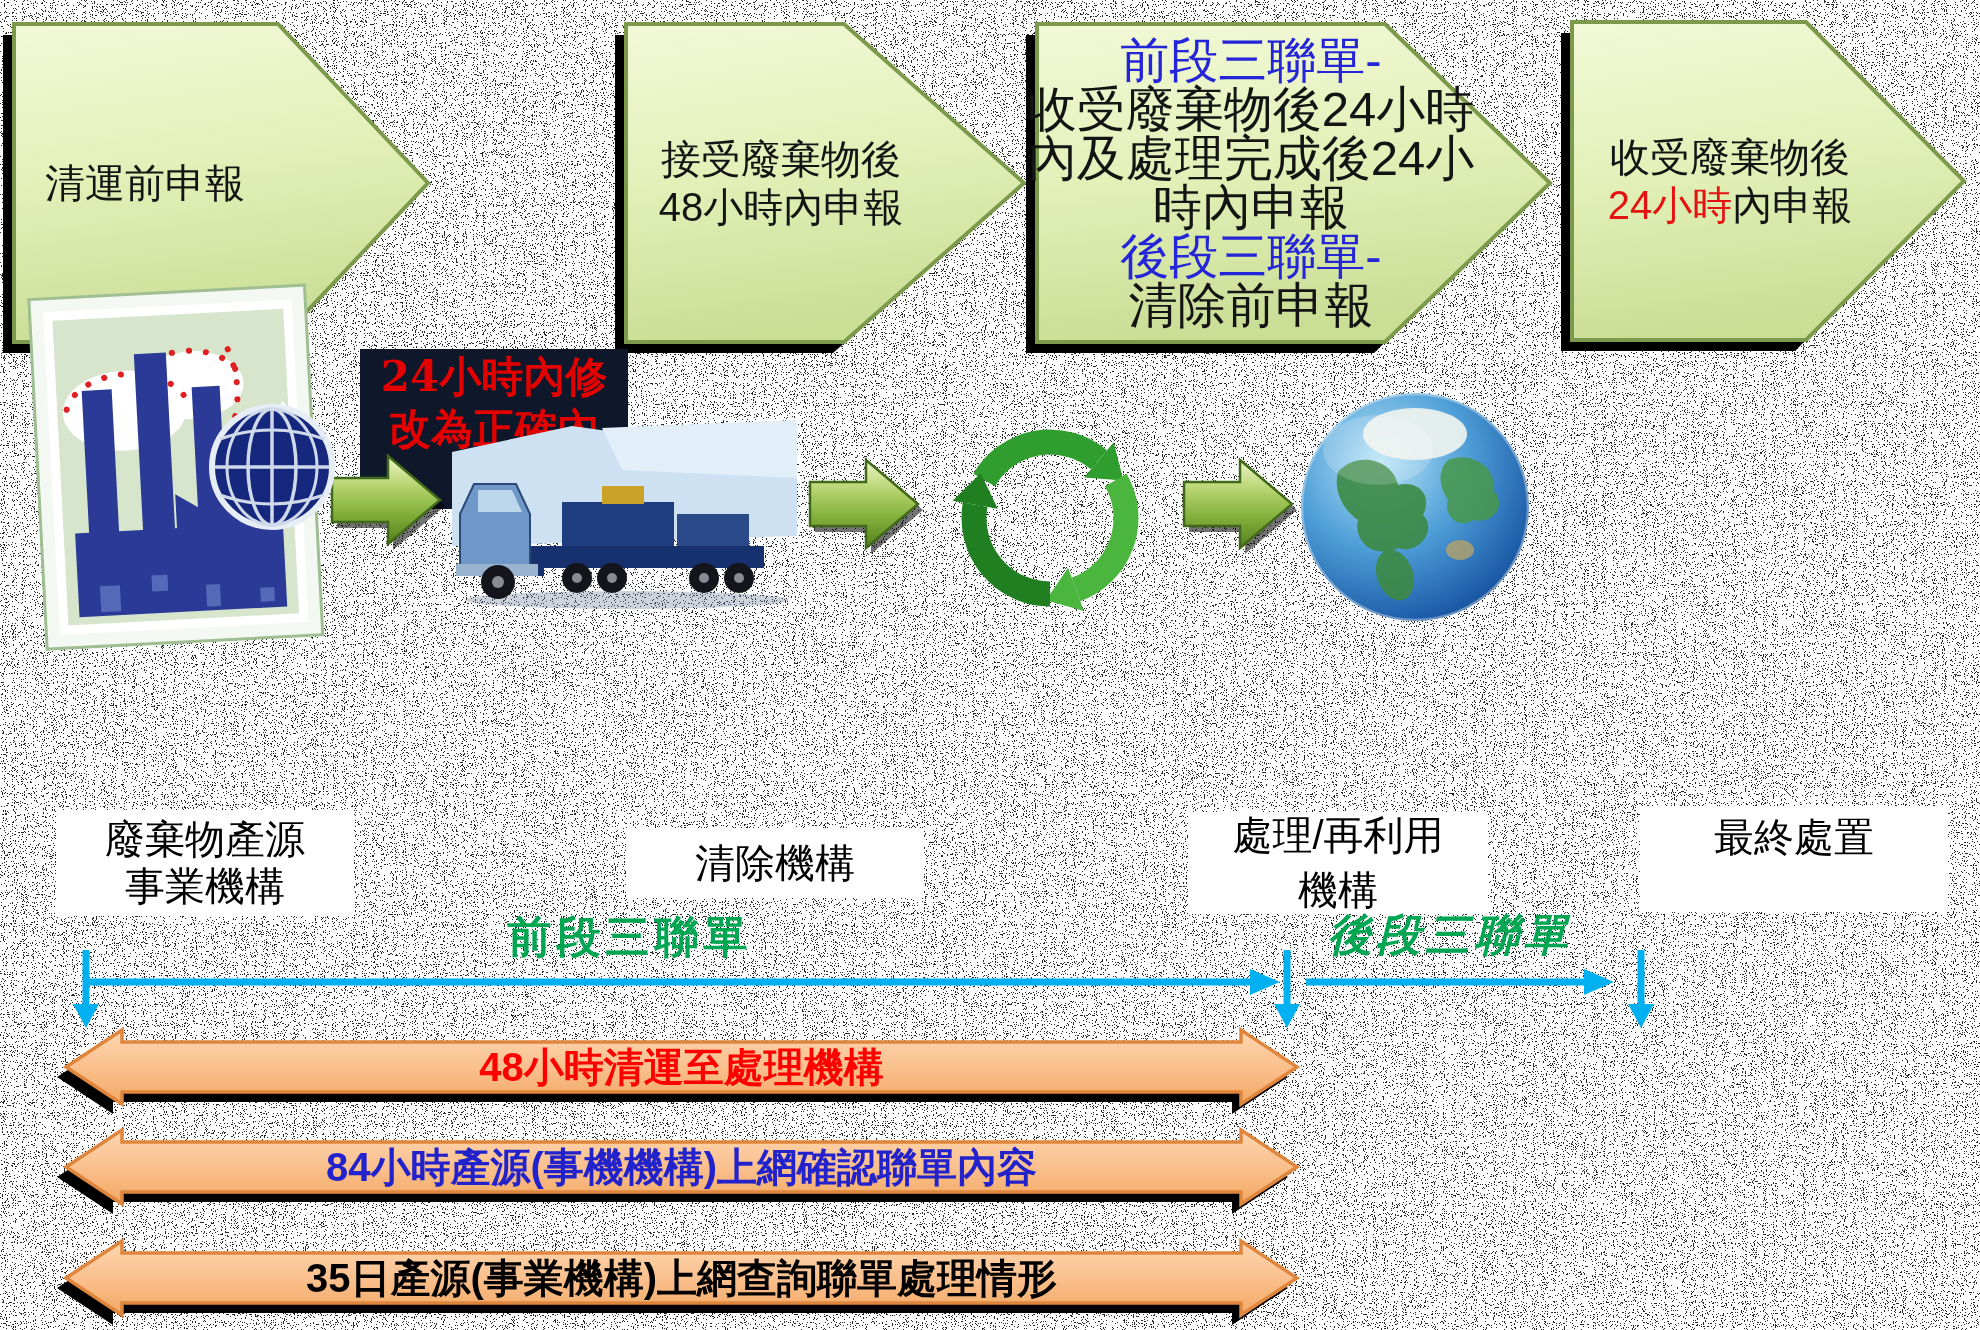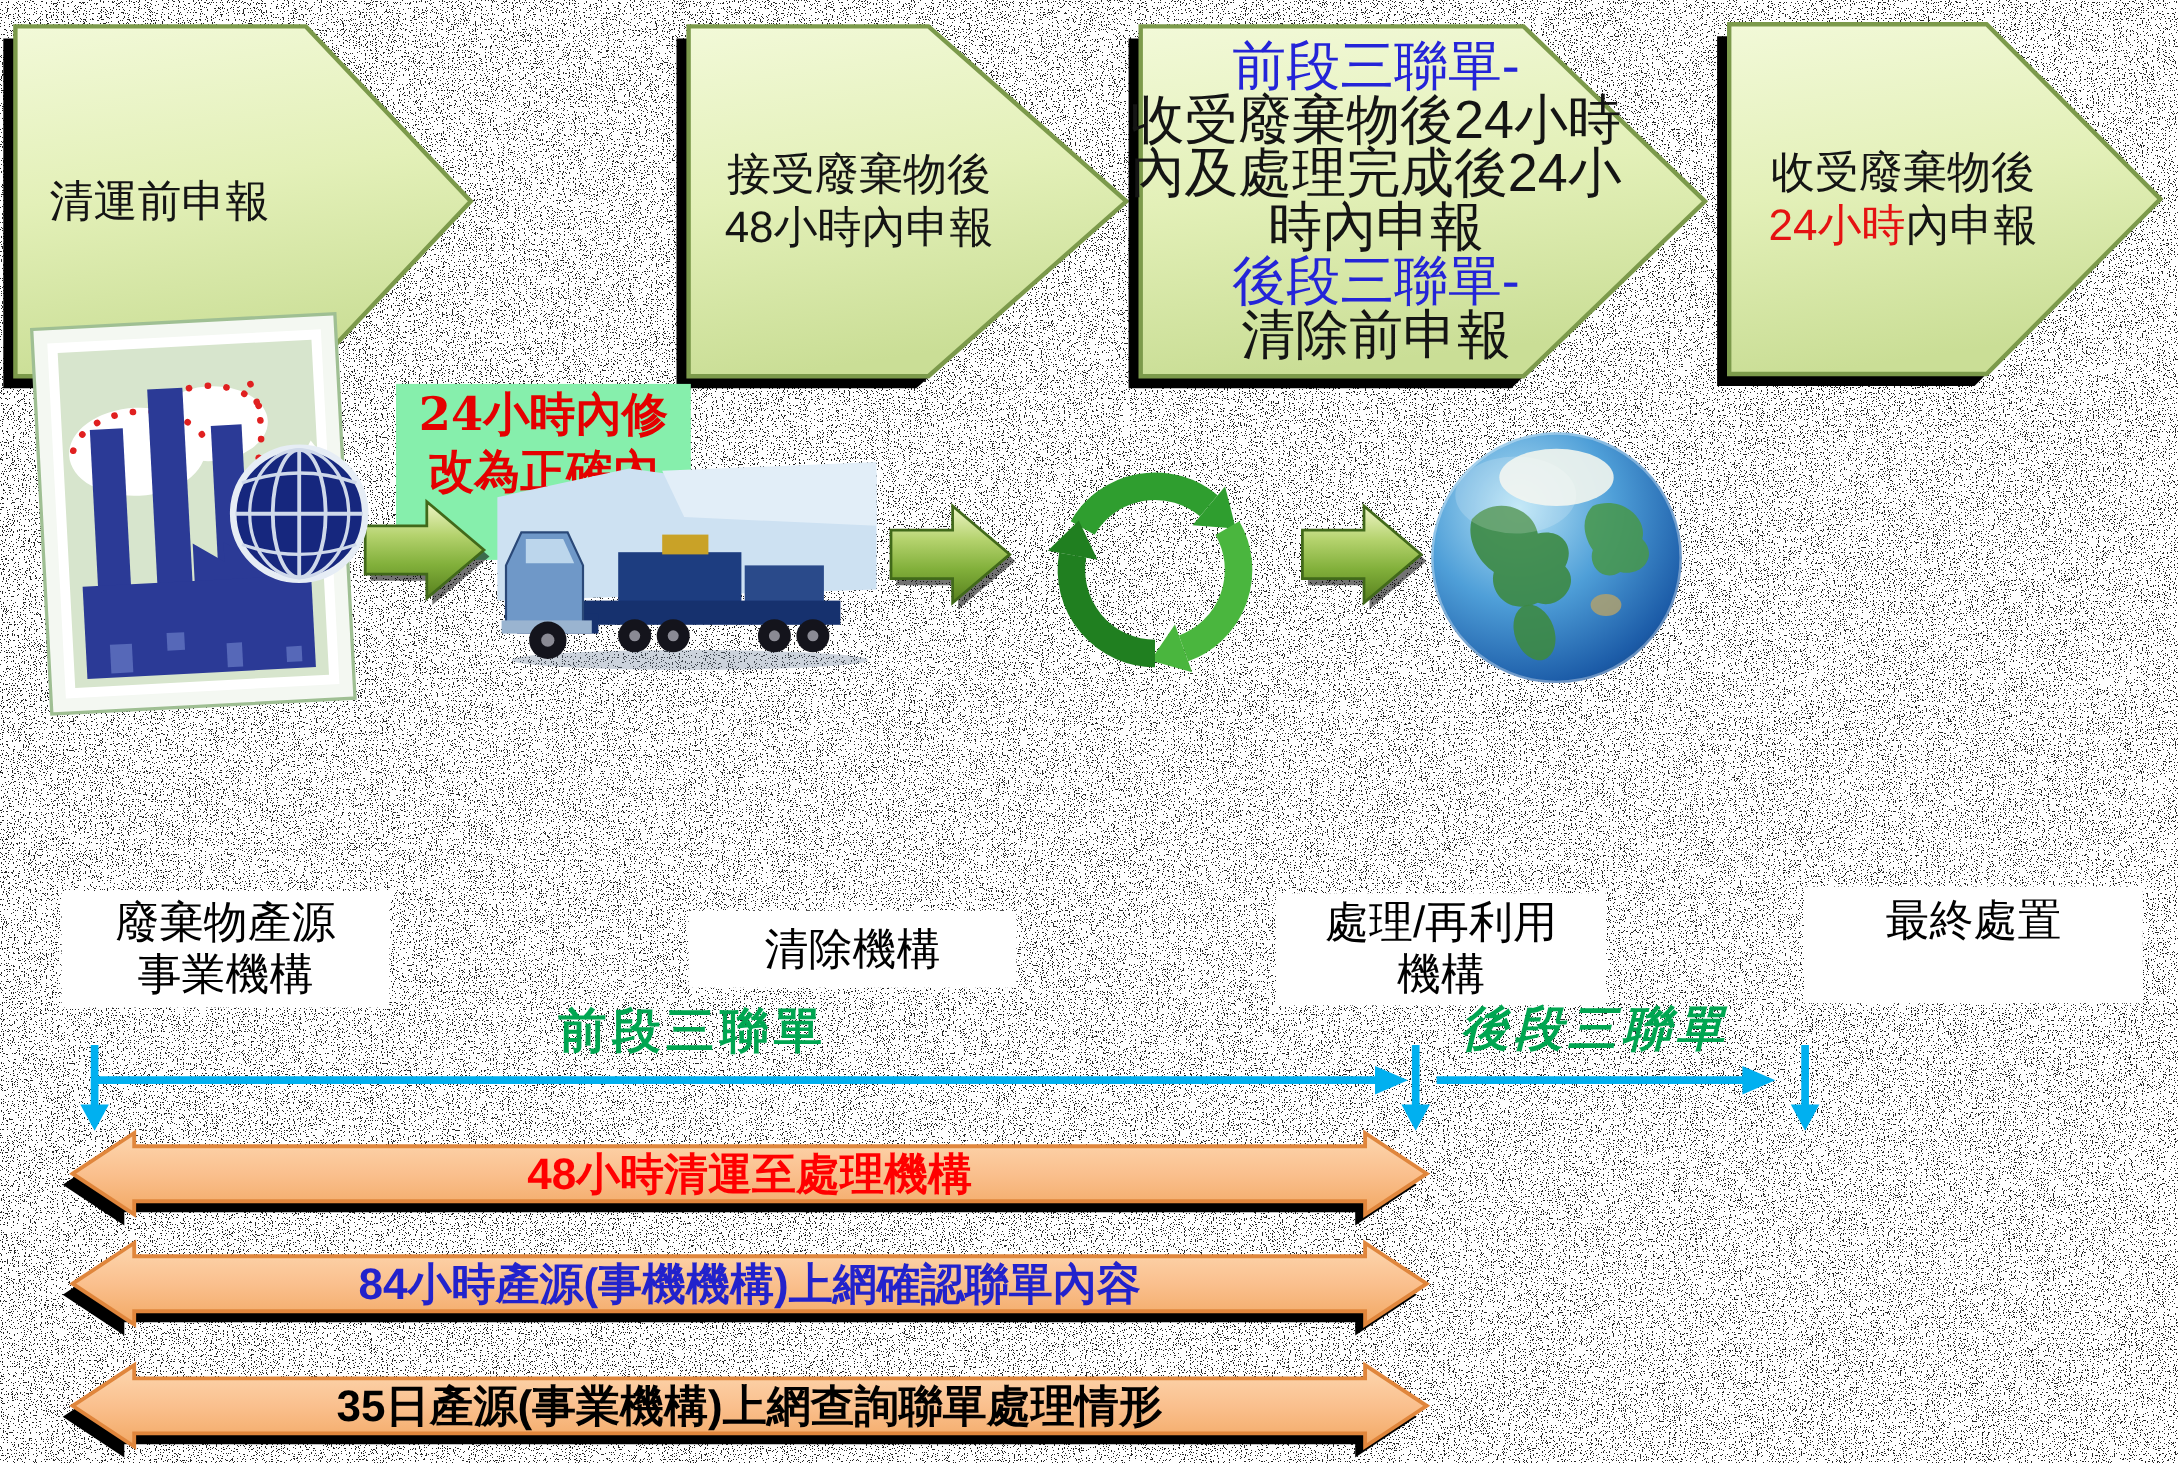--- a/index.html
+++ b/index.html
@@ -13,21 +13,21 @@
   .chev .txt{position:absolute;top:0;height:100%;display:flex;flex-direction:column;
              align-items:center;justify-content:center;font-size:40px;line-height:48px;
              color:#141414;text-align:center;white-space:nowrap;}
   #chev1{left:12px;width:418px;}   #chev1 .txt{left:0;width:266px;}
   #chev2{left:588px;width:402px;margin-left:36px;}  #chev2 .txt{left:0;width:314px;}
   #chev3{left:1035px;width:517px;} #chev3 .txt{left:0;width:432px;font-size:49px;line-height:49px;text-align:center;}
   #chev4{left:1570px;width:396px;top:20px;} #chev4 .txt{left:0;width:320px;padding-bottom:22px;}
   .blue{color:#2424d8;} .red{color:#e51212;}
 
   
-  .note{position:absolute;left:360px;top:349px;width:268px;height:160px;background:#86efac;
+  .note{position:absolute;left:360px;top:349px;width:268px;height:160px;background:#0f172a;
         z-index:1;display:flex;flex-direction:column;align-items:center;justify-content:center;
         font-family:"DejaVu Serif",serif;font-weight:bold;font-size:42px;line-height:52px;
         color:#e50000;text-align:center;}
 
   
   .icon-abs{position:absolute;z-index:1;}
   #factory-wrap{left:28px;top:288px;transform:rotate(-3deg);}
   #globe-wrap{left:206px;top:401px;z-index:2;}
   #truck-wrap{left:452px;top:418px;}
   #recycle-wrap{left:928px;top:386px;}
@@ -36,21 +36,21 @@
   #garrow1{left:330px;top:452px;}
   #garrow2{left:808px;top:456px;}
   #garrow3{left:1182px;top:456px;}
 
   
   .slabel{position:absolute;background:#ffffff;z-index:1;display:flex;flex-direction:column;
           align-items:center;justify-content:center;font-size:40px;line-height:47px;color:#000;
           text-align:center;}
   #slabel1{left:56px;top:810px;width:298px;height:106px;}
   #slabel2{left:626px;top:828px;width:298px;height:70px;}
-  #slabel3{left:1160px;top:812px;width:300px;height:102px;}
+  #slabel3{left:1188px;top:812px;width:300px;height:102px;justify-content:space-between;}
   #slabel4{left:1640px;top:806px;width:308px;height:106px;justify-content:flex-start;padding-top:8px;box-sizing:border-box;}
 
   
   .script{position:absolute;z-index:2;font-family:"DejaVu Serif",serif;font-weight:bold;
           font-size:44px;color:#00a651;letter-spacing:5px;text-align:center;}
   #script-front{left:495px;top:908px;width:270px;}
   #script-back{left:1315px;top:906px;width:270px;font-style:italic;}
 
   
   #cyan-overlay{position:absolute;left:0;top:0;z-index:2;pointer-events:none;}

